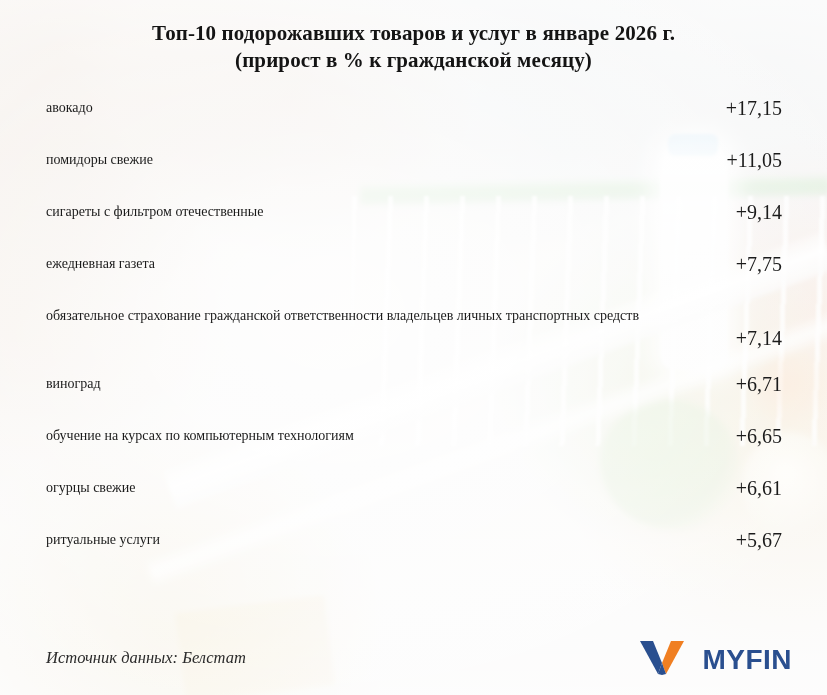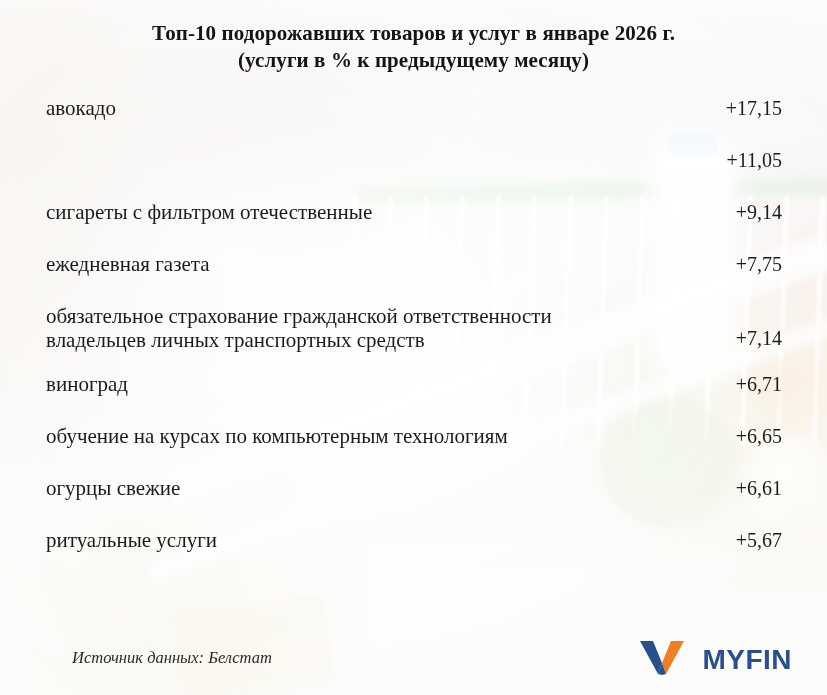--- a/index.html
+++ b/index.html
@@ -205,21 +205,21 @@
     position: relative;
     height: 52px;
   }
   .row.tall { height: 68px; }
 
   .row-label {
     position: absolute;
     left: 0;
     top: 0;
     max-width: 610px;
-    font-size: 21px;
+    font-size: 14px;
     line-height: 24px;
     color: #1b1b1b;
   }
   .row-value {
     position: absolute;
     right: 0;
     top: 0;
     font-size: 20px;
     line-height: 24px;
     color: #1b1b1b;
@@ -228,21 +228,20 @@
   }
   .row.tall .row-value { top: 22px; text-align: right; }
 
   .source {
     position: absolute;
     left: 46px;
     top: 648px;
     font-style: italic;
     font-size: 16.5px;
     color: #2b2b2b;
-    margin-left: 26px;
   }
 
   .logo {
     position: absolute;
     right: 35px;
     top: 641px;
     display: flex;
     align-items: center;
     gap: 18px;
   }
@@ -272,31 +271,32 @@
   <div class="bg-box"></div>
   <div class="bg-handle"></div>
   <div class="bg-handle2"></div>
   <div class="bg-layer bg-wash"></div>
   <div class="bg-layer bg-wash2"></div>
 
   <div class="content">
 
     <div class="title-block">
       <span class="title-line">Топ-10 подорожавших товаров и услуг в январе 2026 г.</span>
-      <span class="title-line">(услуги в % к предыдущему месяцу)</span>
+      <span class="title-line">(прирост в % к гражданской месяцу)</span>
     </div>
 
     <div class="rows">
 
       <div class="row">
         <span class="row-label">авокадо</span>
         <span class="row-value">+17,15</span>
       </div>
 
       <div class="row">
+        <span class="row-label">помидоры свежие</span>
         <span class="row-value">+11,05</span>
       </div>
 
       <div class="row">
         <span class="row-label">сигареты с фильтром отечественные</span>
         <span class="row-value">+9,14</span>
       </div>
 
       <div class="row">
         <span class="row-label">ежедневная газета</span>

